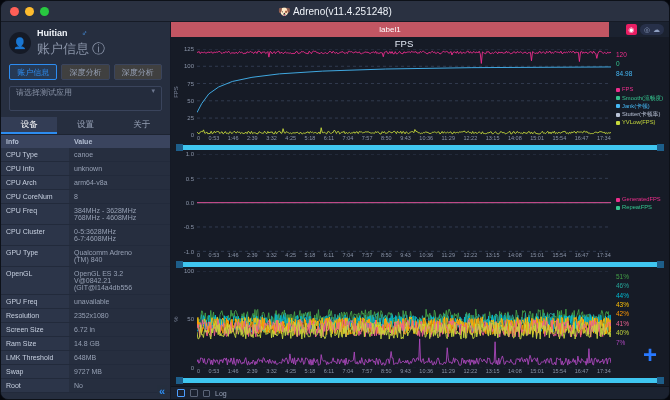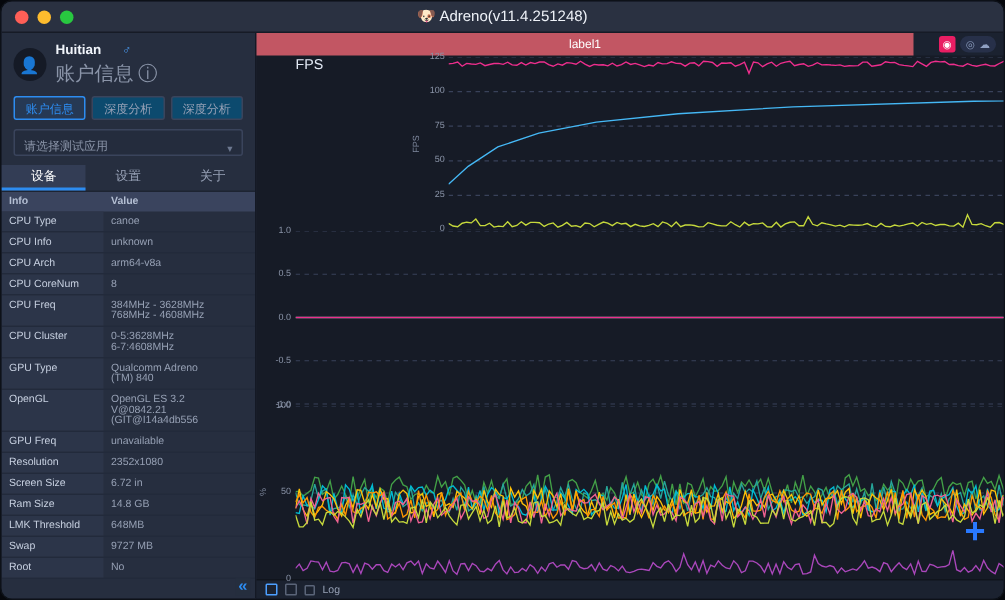--- a/index.html
+++ b/index.html
@@ -17,23 +17,23 @@
   .profile{display:flex;align-items:center;gap:6px;padding:6px 8px 4px}
   .avatar{width:22px;height:22px;border-radius:50%;background:#151a26;display:flex;align-items:center;justify-content:center;font-size:11px;color:#cfd8e8;flex:0 0 auto}
   .p-name{font-size:9px;color:#f0f4fa;font-weight:bold;display:flex;align-items:center;gap:14px}
   .p-name .male{color:#4da3ff;font-size:8px;font-weight:normal}
   .p-sub{font-size:13px;color:#8a94a8;display:flex;gap:3px;align-items:center;margin-top:2px}
   .device{margin:2px 8px 4px;height:19px;background:#2c3c5c;border:1px solid #3c69b0;border-radius:3px;display:flex;align-items:center;padding:0 6px;gap:5px}
   .phone{width:7px;height:11px;border:1px solid #56a8ff;border-radius:2px;flex:0 0 auto}
   .device .dname{flex:1;font-size:8.5px;color:#eef3fa}
   .device .edit{color:#56a8ff;font-size:9px}
   .segs{display:flex;gap:4px;margin:2px 8px 4px}
-  .seg{flex:1;height:16px;display:flex;align-items:center;justify-content:center;font-size:8px;border-radius:2px;background:#0c4a6e;border:1px solid #3a445c;color:#97a1b6;cursor:pointer}
+  .seg{flex:1;height:16px;display:flex;align-items:center;justify-content:center;font-size:8px;border-radius:2px;background:#404040;border:1px solid #3a445c;color:#97a1b6;cursor:pointer}
   .seg.active{background:rgba(45,140,240,.12);border-color:var(--accent,#2d8cf0);color:var(--accent,#2d8cf0)}
-  .appsel{margin:2px 8px 6px;height:18px;border:1px solid #3a445c;border-radius:2px;background:#242c3d;display:flex;align-items:flex-end;padding:0 6px;font-size:8px;color:#8a94a8}
+  .appsel{margin:2px 8px 6px;height:25px;border:1px solid #3a445c;border-radius:2px;background:#242c3d;display:flex;align-items:flex-start;padding:0 6px;font-size:8px;color:#8a94a8}
   .appsel .caret{margin-left:auto;color:#6d7890;font-size:7px}
   .itabs{display:flex;border-bottom:1px solid #1d2432}
   .itab{flex:1;height:17px;display:flex;align-items:center;justify-content:center;font-size:8.5px;color:#97a1b6;border-bottom:2px solid transparent;cursor:pointer}
   .itab.active{color:#fff;background:#333d55;border-bottom-color:var(--accent,#2d8cf0)}
   .table{flex:1;overflow:hidden;font-size:7px;display:flex;flex-direction:column}
   .thead{display:grid;grid-template-columns:68px 1fr;background:#3a445e;color:#b4bfd3;font-weight:bold}
   .thead>div{padding:3px 5px}
   .tbody{flex:1;overflow:hidden}
   .trow{display:grid;grid-template-columns:68px 1fr;border-bottom:1px solid #222a3b}
   .trow .tl{padding:3px 5px;background:#2c3549;color:#c7d0e0}
@@ -42,21 +42,21 @@
 
   
   .main{flex:1;display:flex;flex-direction:column;background:var(--panel_bg,#161b26);min-width:0;position:relative}
   .scenebar{flex:0 0 15px;display:flex;align-items:stretch;background:#1b2230}
   .scenetab{flex:0 0 90px;display:flex;align-items:center;justify-content:center;font-size:8px;color:#93a1bd;cursor:pointer}
   .banner{flex:1;background:var(--banner,#c25663);color:#fff;font-size:8px;display:flex;align-items:center;justify-content:center}
   .baricons{flex:0 0 60px;display:flex;align-items:center;justify-content:flex-end;gap:3px;padding:0 5px}
   .recbtn{width:11px;height:11px;border-radius:2px;background:var(--pink,#e91e63);color:#fff;font-size:7px;display:flex;align-items:center;justify-content:center;cursor:pointer}
   .pill{height:11px;border-radius:6px;background:#273049;display:flex;align-items:center;gap:3px;padding:0 4px;color:#8fa0c2;font-size:7px}
   .charts{flex:1;display:flex;flex-direction:column;min-height:0;position:relative}
-  .panel{flex:1;display:flex;flex-direction:row;min-height:0;padding-top:1px}
+  .panel{flex:1;display:flex;flex-direction:column;min-height:0;padding-top:1px}
   .chart-title{flex:0 0 11px;margin:0 58px 0 26px;text-align:center;font-size:9.5px;color:#e2e9f4}
   .plot-row{flex:1;display:flex;min-height:0}
   .yaxis{flex:0 0 26px;position:relative;font-size:6px;color:#8a94a8}
   .ytick{position:absolute;right:3px;transform:translateY(50%)}
   .ylabel{position:absolute;left:-5px;top:50%;transform:translateY(-50%) rotate(-90deg);font-size:6px;color:#7d879c;width:20px;text-align:center}
   .plot{flex:1;height:100%}
   .legend{flex:0 0 58px;padding:2px 2px 0 5px;display:flex;flex-direction:column;gap:1px;overflow:hidden}
   .legend-val{font-size:6.5px;line-height:1.3}
   .legend-item{display:flex;align-items:center;gap:2px;font-size:5.8px;line-height:1.25}
   .legend-swatch{width:4px;height:4px;border-radius:1px;flex:0 0 auto}

